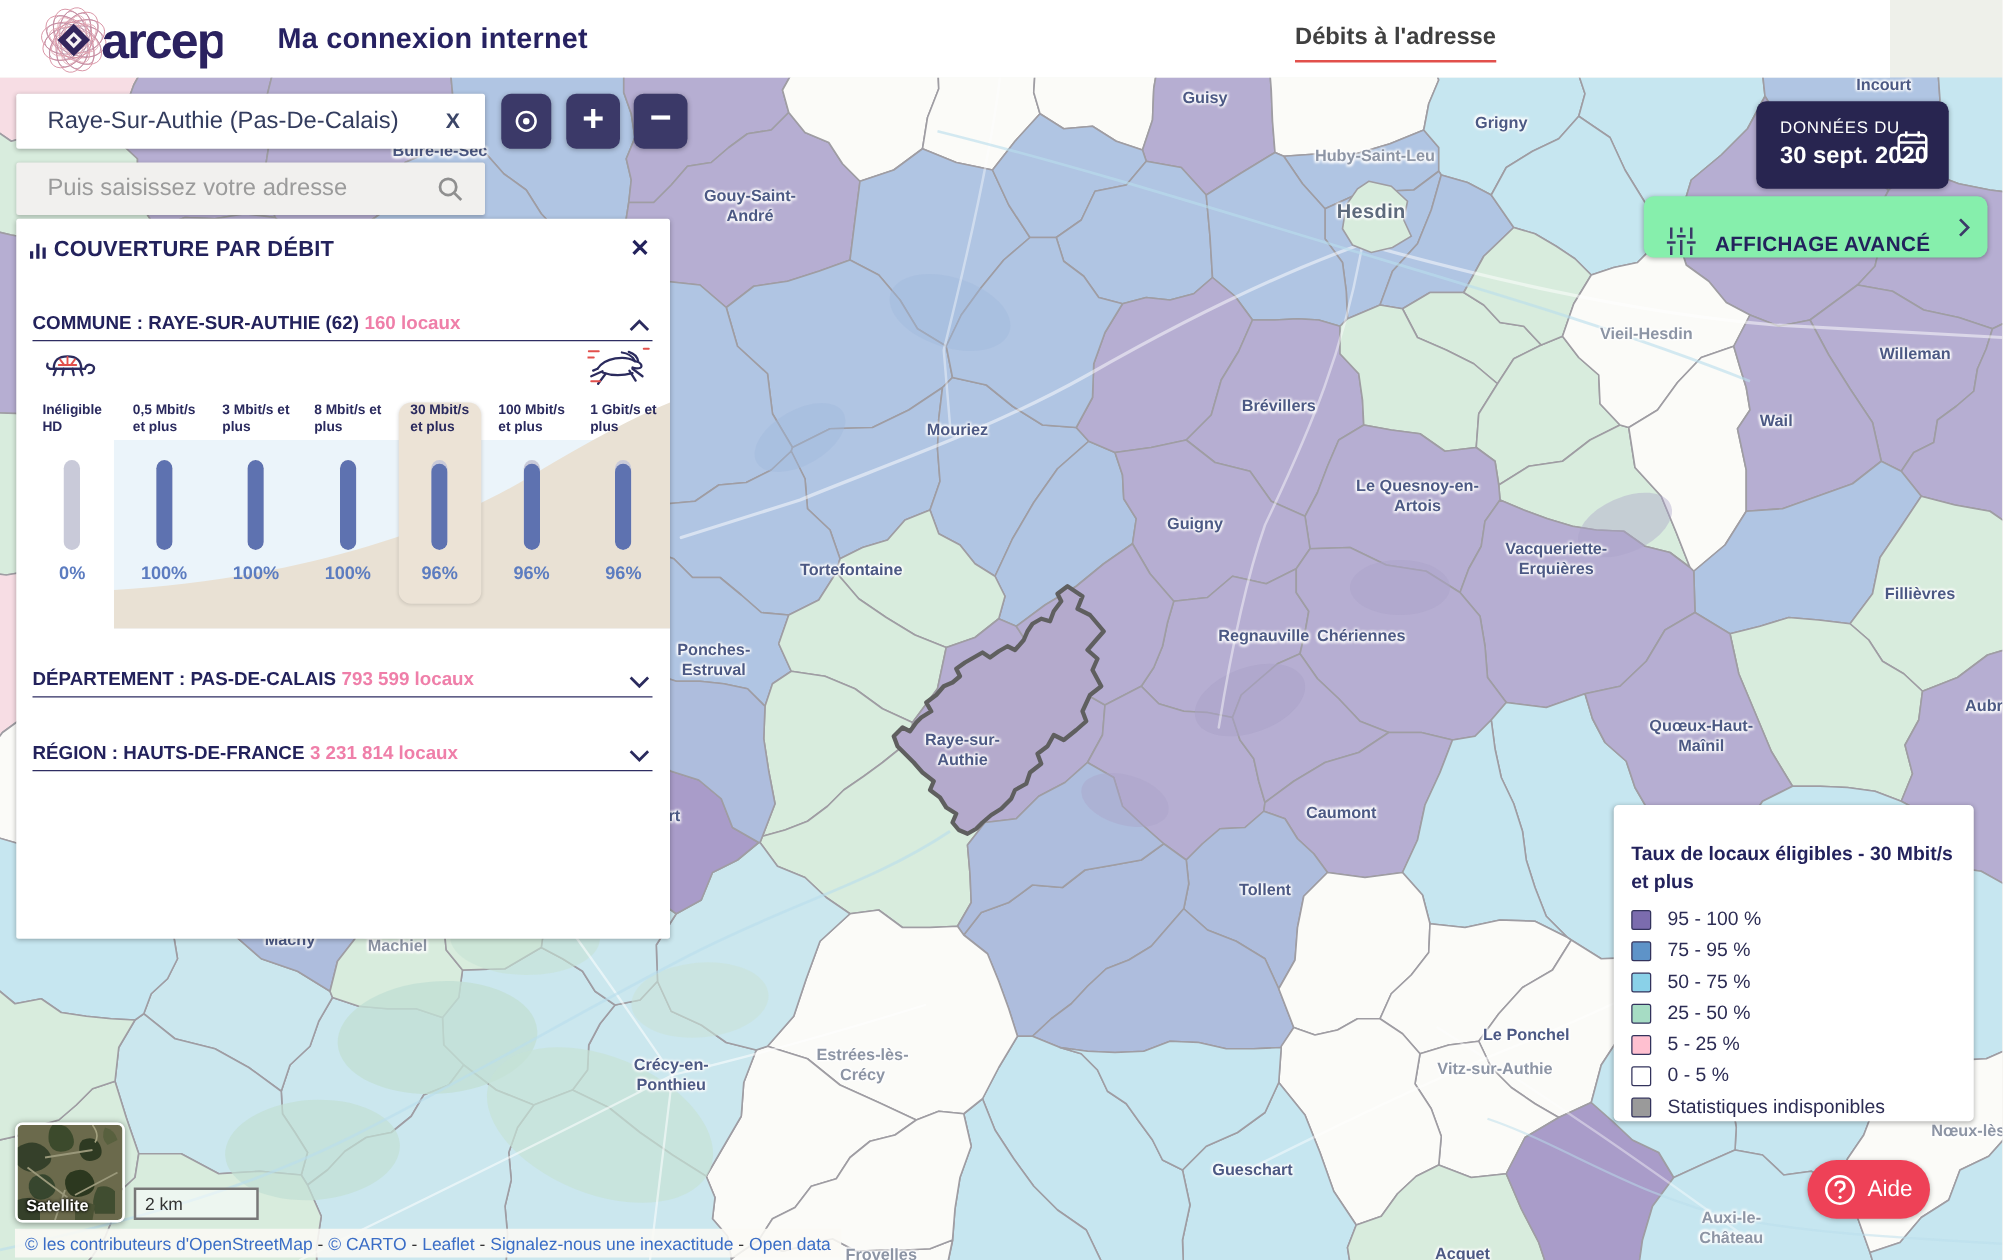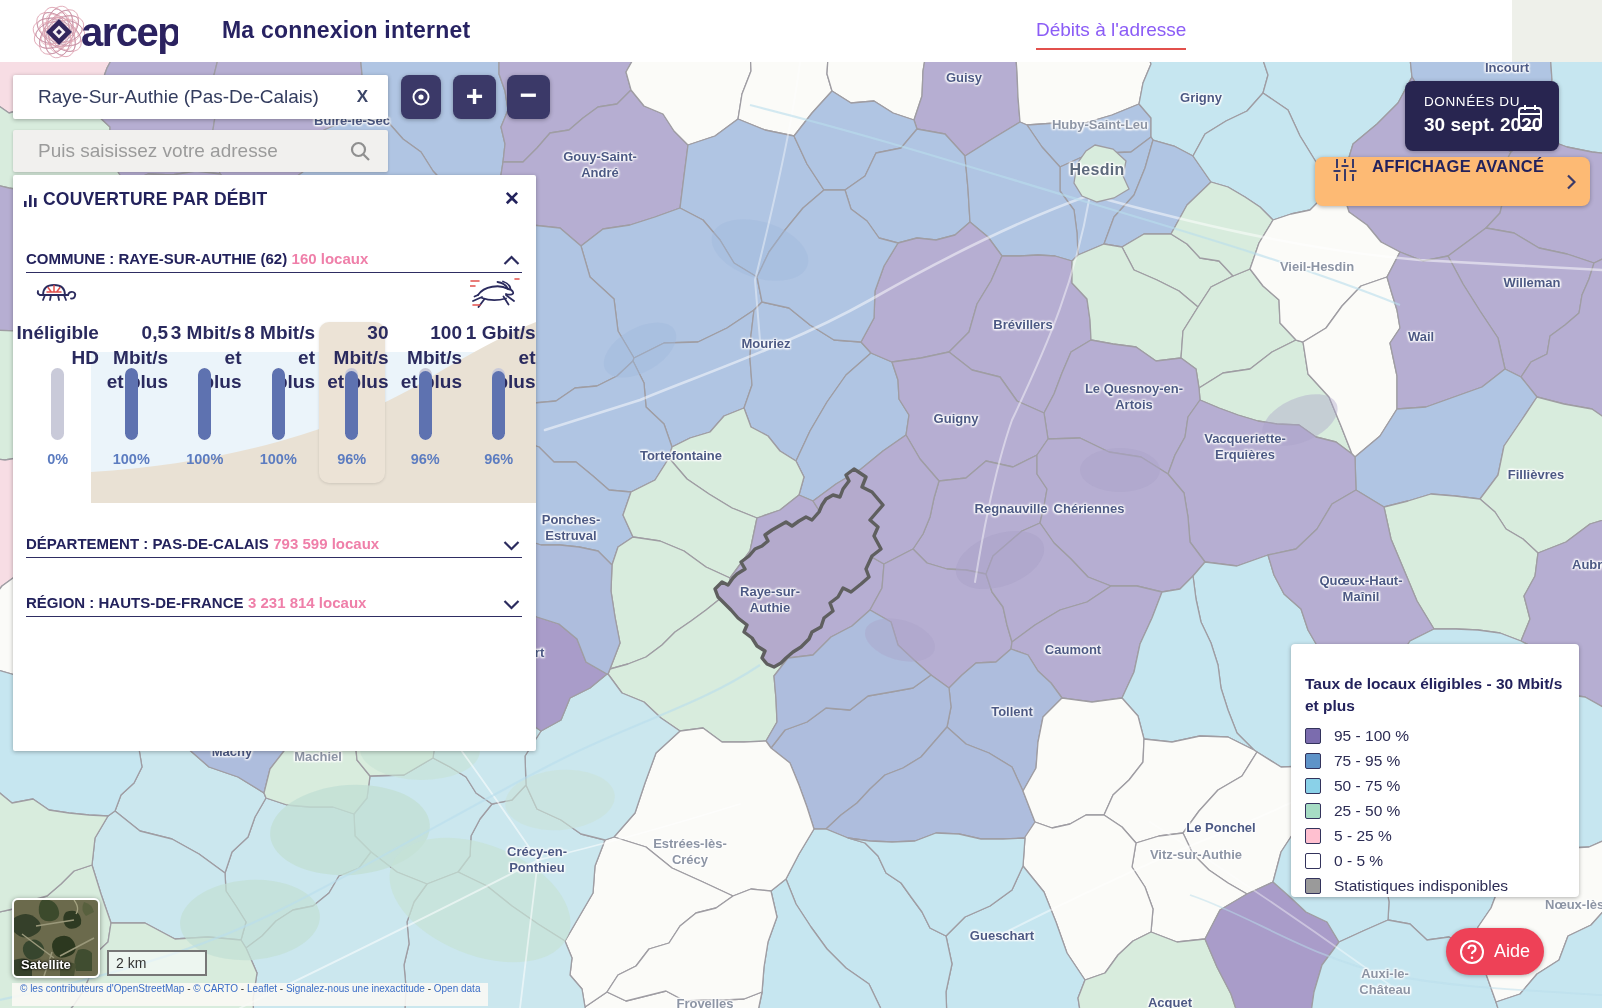--- a/index.html
+++ b/index.html
@@ -4,21 +4,21 @@
 <style>
 * { margin:0; padding:0; box-sizing:border-box; }
 html,body { width:1602px; height:1008px; overflow:hidden; }
 body { font-family:"Liberation Sans", sans-serif; }
 #app { position:relative; width:1602px; height:1008px; background:#eef0ea; overflow:hidden; }
 
 
 #header { position:absolute; top:0; left:0; width:1512px; height:62px; background:#ffffff; z-index:40; }
 #logo { position:absolute; left:18px; top:2px; width:160px; height:58px; }
 #app-title { position:absolute; left:222px; top:17px; font-size:23px; font-weight:bold; color:#272262; letter-spacing:0.2px; }
-#tab-debits { position:absolute; left:1036px; top:19px; font-size:19px; font-weight:normal; color:#8b5cf6; }
+#tab-debits { position:absolute; left:1036px; top:19px; font-size:19px; font-weight:bold; color:#404040; }
 #tab-debits::after { content:""; position:absolute; left:0; right:0; bottom:-9px; height:2.5px; background:#e2504c; }
 #tab-fibre { position:absolute; left:1222px; top:19px; font-size:19px; font-weight:bold; color:#2d6fb2; }
 
 
 #map { position:absolute; top:62px; left:0; width:1602px; height:946px; }
 #map-labels { position:absolute; inset:0; pointer-events:none; z-index:5; }
 .maplabel { position:absolute; transform:translate(-50%,-50%); font-size:13px; font-weight:bold; line-height:1.22;
   text-align:center; white-space:pre-line; color:#4c5984;
   text-shadow:-1px -1px 2px #fff, 1px -1px 2px #fff, -1px 1px 2px #fff, 1px 1px 2px #fff, 0 0 3px #fff; }
 .maplabel.gray { color:#8d95a5; }
@@ -54,34 +54,34 @@
 #sec1 { top:75px; } #sec2 { top:360px; } #sec3 { top:419px; }
 .sec-rule { position:absolute; left:13px; right:14px; height:0; border-top:1.6px solid #2e2d62; }
 #rule1 { top:97px; } #rule2 { top:382px; } #rule3 { top:441px; }
 #turtle-icon { position:absolute; left:22px; top:103px; }
 #hare-icon { position:absolute; right:16px; top:101px; }
 #chart-bg { position:absolute; left:78px; top:145px; width:445px; height:183px; overflow:hidden; }
 #chart-bg .bluebg { position:absolute; left:0; top:32px; right:0; bottom:0; background:#ebf4fa; }
 #chart-bg svg { position:absolute; left:0; top:0; }
 #cols { position:absolute; left:8px; top:146px; width:515px; height:160px; display:flex; }
 .col { position:relative; width:73.5px; height:160px; display:flex; flex-direction:column; align-items:center; }
-.col .lbl { height:40px; margin-top:0; font-size:19px; font-weight:bold; color:#2a2a5e; text-align:right; line-height:1.3; z-index:2; white-space:pre-line; }
+.col .lbl { height:40px; margin-top:0; font-size:11px; font-weight:bold; color:#2a2a5e; text-align:left; line-height:1.3; z-index:2; white-space:pre-line; }
 .col .capsule { margin-top:7px; width:13px; height:72px; background:#c9cad9; border-radius:8px; position:relative; overflow:hidden; z-index:2; }
 .col .fill { position:absolute; bottom:0; left:0; width:100%; background:#5e72b0; border-radius:8px; }
 .col .pct { margin-top:11px; font-size:14.5px; font-weight:bold; color:#5c7cc0; z-index:2; }
 .col.sel::before { content:""; position:absolute; left:4px; right:4px; top:1px; bottom:-2px; background:#ece3d6; border-radius:10px; z-index:1; box-shadow:0 1px 3px rgba(0,0,0,0.12); }
 
 
 #data-date { left:1405px; top:81px; width:154px; height:70px; background:#282550; border-radius:8px; color:#fff; }
 #data-date .l1 { position:absolute; left:19px; top:13px; font-size:13.5px; letter-spacing:0.6px; }
 #data-date .l2 { position:absolute; left:19px; top:33px; font-size:19px; font-weight:bold; }
 #data-date svg { position:absolute; right:15px; top:22px; }
 
 
-#advanced { left:1315px; top:157px; width:275px; height:49px; background:#fdba74; border-radius:8px; display:flex; align-items:flex-start; cursor:pointer; }
+#advanced { left:1315px; top:157px; width:275px; height:49px; background:#86efac; border-radius:8px; display:flex; align-items:flex-end; cursor:pointer; }
 #advanced .txt { font-size:16.5px; font-weight:bold; color:#23225c; letter-spacing:0.3px; margin-left:14px; }
 #advanced .sliders { margin-left:17px; }
 #advanced .chev { position:absolute; right:14px; top:17px; }
 
 
 #legend { left:1291px; top:644px; width:288px; height:253px; background:#fff; border-radius:4px; padding:29px 14px; z-index:8; }
 #legend .ltitle { font-size:15.5px; font-weight:bold; color:#23225c; line-height:1.45; margin-bottom:6px; }
 .litem { display:flex; align-items:center; height:25px; }
 .litem .swatch { width:16px; height:16px; border:1.6px solid #33335c; border-radius:2px; margin-right:13px; flex:none; }
 .litem .ltext { font-size:15.5px; color:#2c2c54; }
@@ -89,21 +89,21 @@
 
 #help-btn { left:1446px; top:928px; width:98px; height:47px; background:#ee4157; border-radius:24px; display:flex; align-items:center; cursor:pointer; z-index:12; }
 #help-btn .qmark { margin-left:13px; }
 #help-btn .htext { color:#fff; font-size:18px; margin-left:9px; }
 
 
 #layer-switcher { left:12px; top:898px; width:88px; height:80px; border-radius:6px; border:2px solid #fff; overflow:hidden; z-index:12; cursor:pointer; box-shadow:0 1px 5px rgba(0,0,0,0.4); }
 #layer-switcher .lname { position:absolute; left:7px; bottom:4px; color:#fff; font-size:13px; font-weight:bold; text-shadow:0 0 3px #000, 0 0 2px #000; }
 #scale-ctl { position:absolute; left:107px; top:950px; width:100px; height:26px; background:rgba(255,255,255,0.55); border:2px solid #777; z-index:8; }
 #scale-ctl span { font-size:14px; color:#333; line-height:22px; padding-left:7px; }
-#attribution { position:absolute; left:12px; top:983px; height:23px; background:rgba(250,249,245,0.88); z-index:9; padding:0 8px; display:flex; align-items:flex-start; font-size:10px; white-space:pre; }
+#attribution { position:absolute; left:12px; top:983px; height:23px; background:rgba(250,249,245,0.88); z-index:9; padding:0 8px; display:flex; align-items:center; font-size:14px; white-space:pre; }
 #attribution .alink { color:#3a6dc6; }
 #attribution .asep { color:#333; }
 </style>
 </head>
 <body>
 
 <div id="app">
 
   <svg id="map" width="1602" height="946" viewBox="0 0 1602 946">
     <rect x="0" y="0" width="1602" height="946" fill="#f2efe9"></rect>

